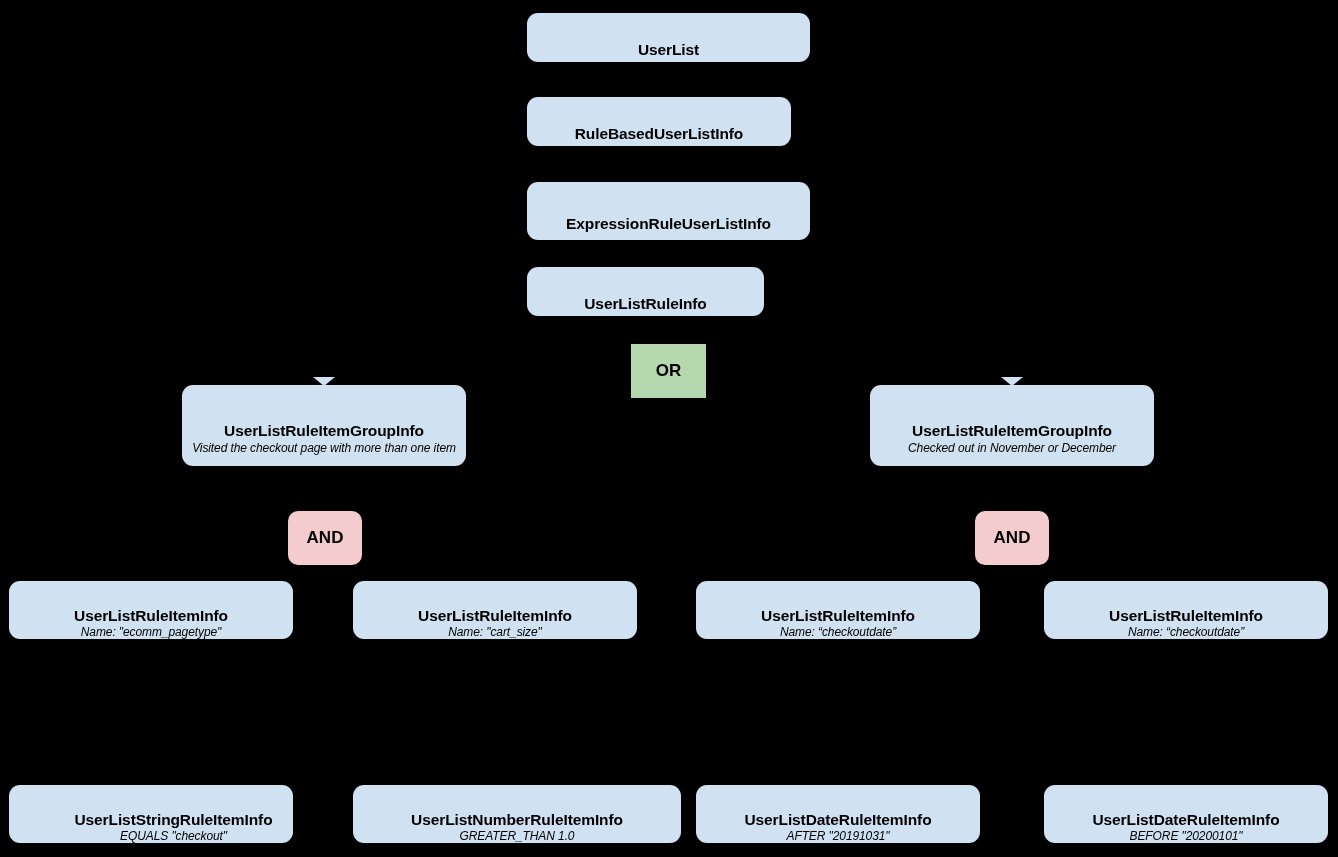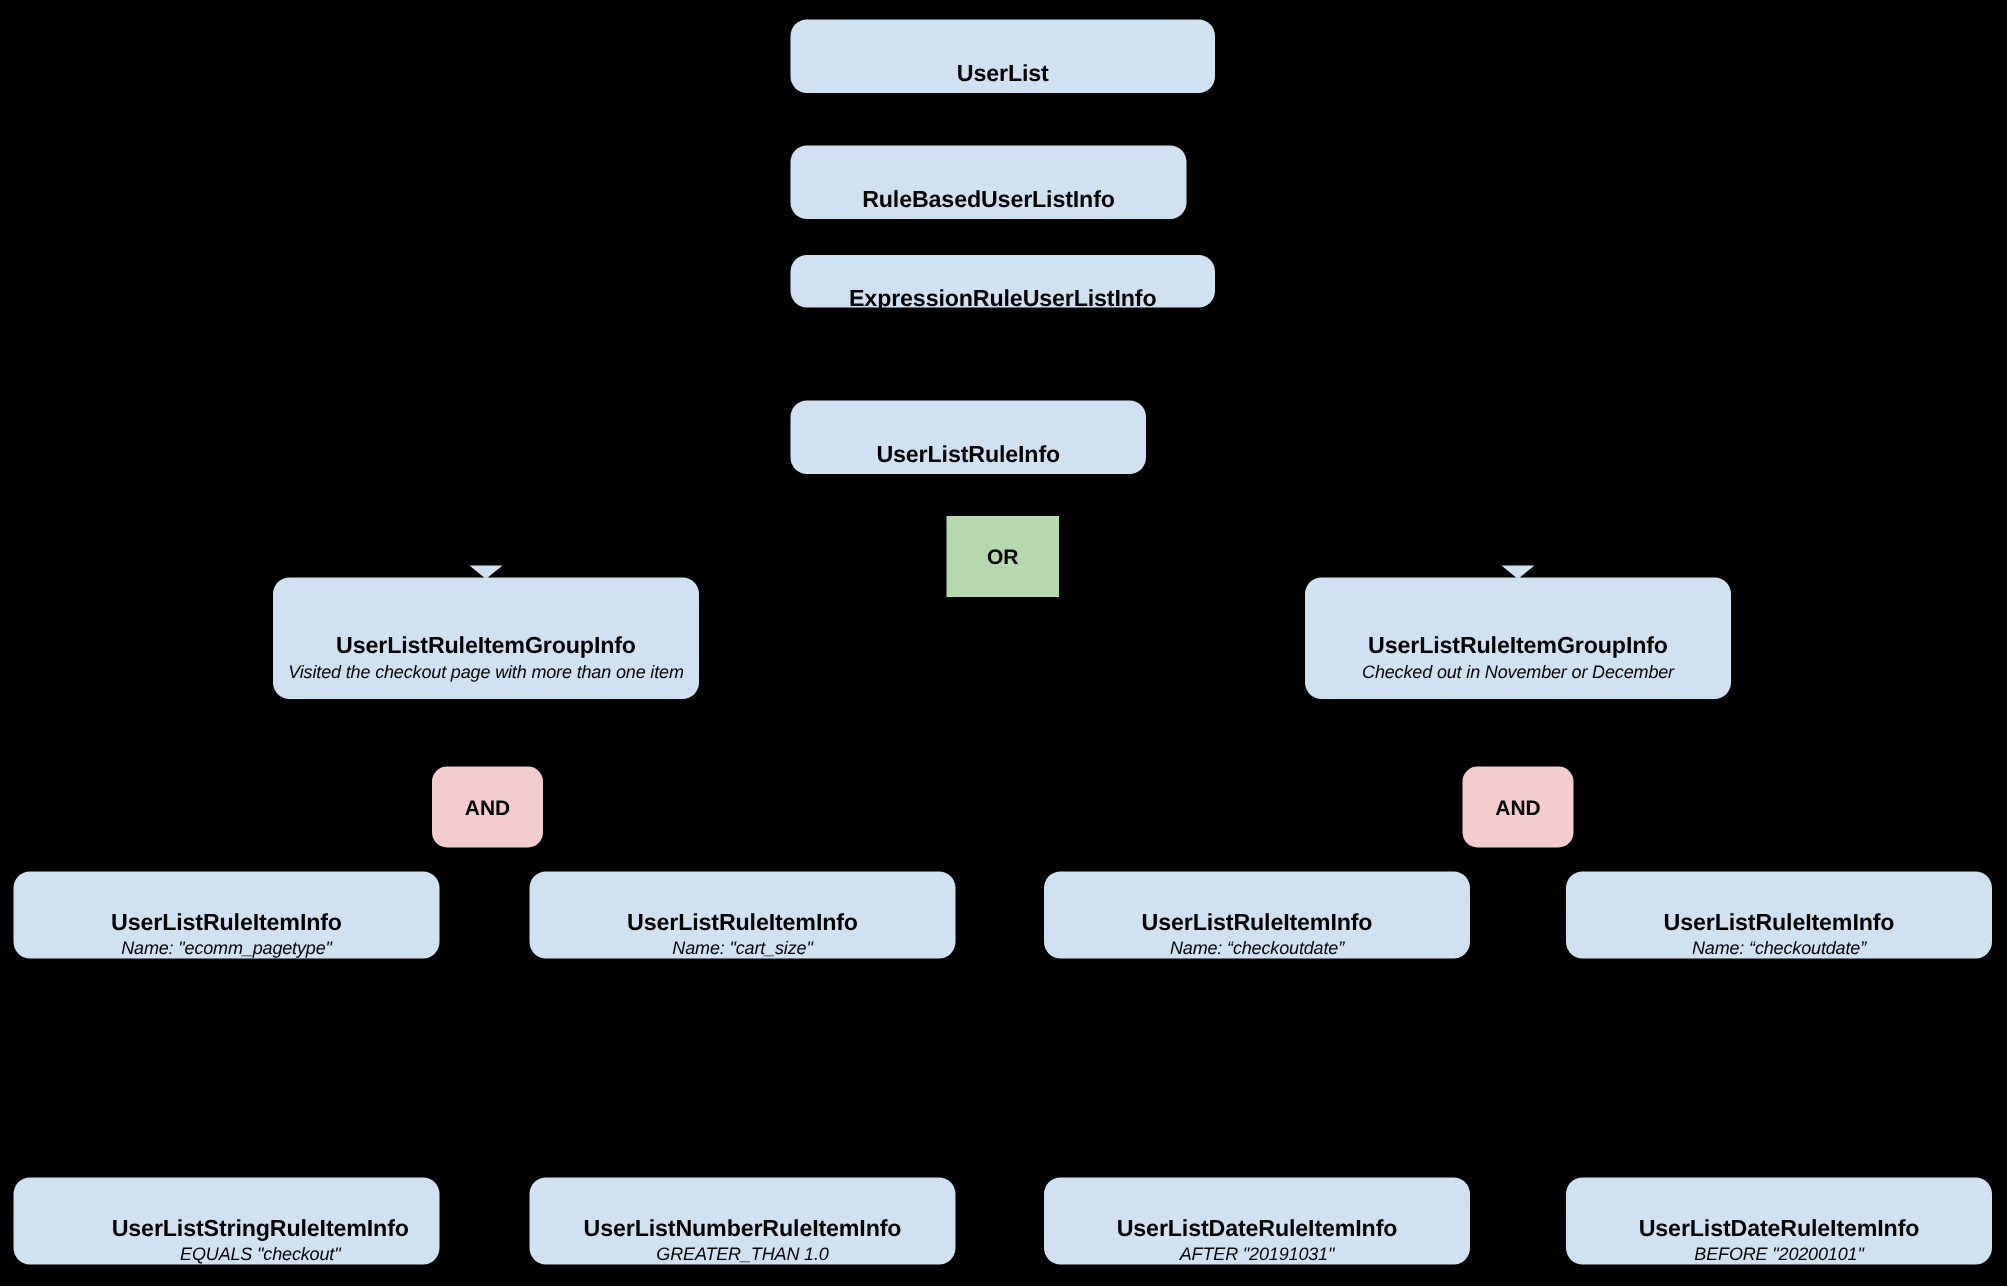--- a/index.html
+++ b/index.html
@@ -49,21 +49,21 @@
   }
   .n-sub {
     font-style: italic;
     font-size: 12px;
     letter-spacing: -0.1px;
     padding: 0 8px;
   }
   .n-sub.nowrap { white-space: nowrap; }
   .op-label {
     font-weight: bold;
-    font-size: 14px;
+    font-size: 17px;
     text-align: right;
   }
   
   #edges {
     position: absolute;
     left: 0;
     top: 0;
     width: 1338px;
     height: 857px;
     pointer-events: none;
@@ -124,21 +124,21 @@
   </svg>
 
   <div class="node blue" style="left:527px; top:13px; width:283px; height:49px;">
     <div class="n-title">UserList</div>
   </div>
 
   <div class="node blue" style="left:527px; top:97px; width:264px; height:49px;">
     <div class="n-title">RuleBasedUserListInfo</div>
   </div>
 
-  <div class="node blue" style="left:527px; top:170px; width:283px; height:35px;">
+  <div class="node blue" style="left:527px; top:182px; width:283px; height:58px;">
     <div class="n-title">ExpressionRuleUserListInfo</div>
   </div>
 
   <div class="node blue" style="left:527px; top:267px; width:237px; height:49px;">
     <div class="n-title">UserListRuleInfo</div>
   </div>
 
   <div class="node green" style="left:631px; top:344px; width:75px; height:54px;">
     <div class="op-label">OR</div>
   </div>
@@ -181,21 +181,21 @@
   <div class="node blue" style="left:1044px; top:581px; width:284px; height:58px;">
     <div class="n-title">UserListRuleItemInfo</div>
     <div class="n-sub nowrap">Name: “checkoutdate”</div>
   </div>
 
   <div class="node blue" style="left:9px; top:785px; width:284px; height:58px;padding-left:45px;">
     <div class="n-title">UserListStringRuleItemInfo</div>
     <div class="n-sub nowrap">EQUALS "checkout"</div>
   </div>
 
-  <div class="node blue" style="left:353px; top:785px; width:284px; height:58px;">
+  <div class="node blue" style="left:353px; top:785px; width:328px; height:58px;">
     <div class="n-title">UserListNumberRuleItemInfo</div>
     <div class="n-sub nowrap">GREATER_THAN 1.0</div>
   </div>
 
   <div class="node blue" style="left:696px; top:785px; width:284px; height:58px;">
     <div class="n-title">UserListDateRuleItemInfo</div>
     <div class="n-sub nowrap">AFTER "20191031"</div>
   </div>
 
   <div class="node blue" style="left:1044px; top:785px; width:284px; height:58px;">

